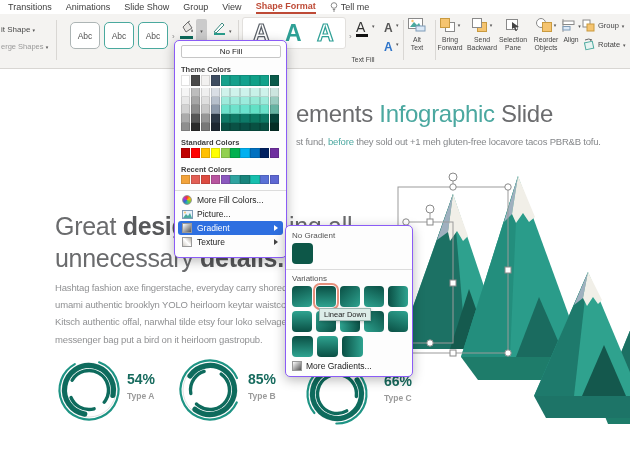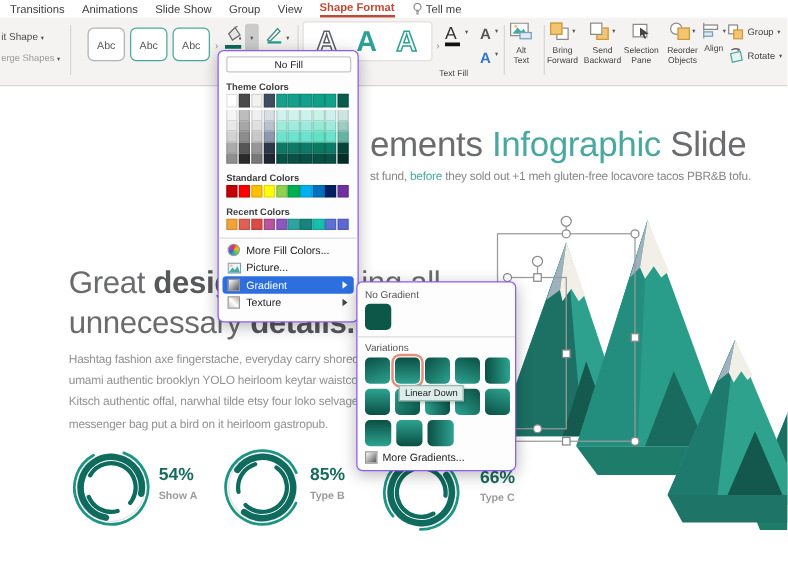--- a/index.html
+++ b/index.html
@@ -61,21 +61,21 @@
   #var-grid { position:relative; margin-top:3px; width:116px; }
   .var-row { display:flex; gap:4px; margin-bottom:4px; }
   .grad-sw.selected { outline:2px solid #E5907C; outline-offset:1px; }
   #tooltip { position:absolute; left:33px; top:82px; background:#DDEDE9; border:1px solid #9DB7B1;
     box-shadow:0 1px 3px rgba(0,0,0,.25); font-size:7.5px; color:#222; padding:1px 4px;
     white-space:nowrap; z-index:5; }
   #more-grad { display:flex; align-items:flex-end; gap:4px; font-size:8.5px; color:#222; margin-top:2px; }
 
   
   .abs { position:absolute; }
-  #title { left:296px; top:100px; font-size:28px; font-weight:300; color:#6B6C6E; white-space:nowrap; letter-spacing:-0.3px; }
+  #title { left:296px; top:100px; font-size:24px; font-weight:300; color:#6B6C6E; white-space:nowrap; letter-spacing:-0.3px; }
   #subtitle { left:296px; top:136px; font-size:9.5px; color:#85878A; white-space:nowrap; letter-spacing:-0.2px; }
   .teal-text { color:#4BA8A0; }
   .h-frag { font-size:25px; font-weight:300; color:#6A6B6D; white-space:nowrap; letter-spacing:-0.3px; z-index:1; }
   .h-frag b { font-weight:700; color:#57585A; }
   #para { left:55px; top:279px; width:345px; overflow:hidden; z-index:1; }
   #para div { font-size:9.5px; color:#909193; line-height:17.2px; white-space:nowrap; letter-spacing:-0.15px; }
   .pct { font-size:14px; font-weight:700; color:#176B5E; }
   .ptype { font-size:8.5px; font-weight:700; color:#9B9B9B; margin-top:4px; }
 </style>
 </head>
@@ -256,21 +256,21 @@
       <circle cx="158" cy="38" r="24.5" fill="none" stroke="#0E6B5D" stroke-width="5.2" stroke-dasharray="116 38" stroke-linecap="round" transform="rotate(215 158 38)"></circle>
       <circle cx="158" cy="38" r="19.5" fill="none" stroke="#0E6B5D" stroke-width="3.4" stroke-dasharray="64 12 28 19" stroke-linecap="round" transform="rotate(-55 158 38)"></circle>
       <circle cx="285" cy="42" r="27" fill="none" stroke="#E2E2E2" stroke-width="1"></circle>
       <circle cx="285" cy="42" r="29.5" fill="none" stroke="#1E9484" stroke-width="2.2" stroke-dasharray="160 26" stroke-linecap="round" transform="rotate(140 285 42)"></circle>
       <circle cx="285" cy="42" r="24.5" fill="none" stroke="#0E6B5D" stroke-width="5.2" stroke-dasharray="116 38" stroke-linecap="round" transform="rotate(-35 285 42)"></circle>
       <circle cx="285" cy="42" r="19.5" fill="none" stroke="#0E6B5D" stroke-width="3.4" stroke-dasharray="64 12 28 19" stroke-linecap="round" transform="rotate(60 285 42)"></circle>
     </svg>
   <div id="donut-labels">
       <div class="abs" style="left: 127px; top: 371px; z-index: 1;">
         <div class="pct">54%</div>
-        <div class="ptype">Show A</div>
+        <div class="ptype">Type A</div>
       </div>
       <div class="abs" style="left: 248px; top: 371px; z-index: 1;">
         <div class="pct">85%</div>
         <div class="ptype">Type B</div>
       </div>
       <div class="abs" style="left: 384px; top: 373px; z-index: 1;">
         <div class="pct">66%</div>
         <div class="ptype">Type C</div>
       </div>
     </div>

